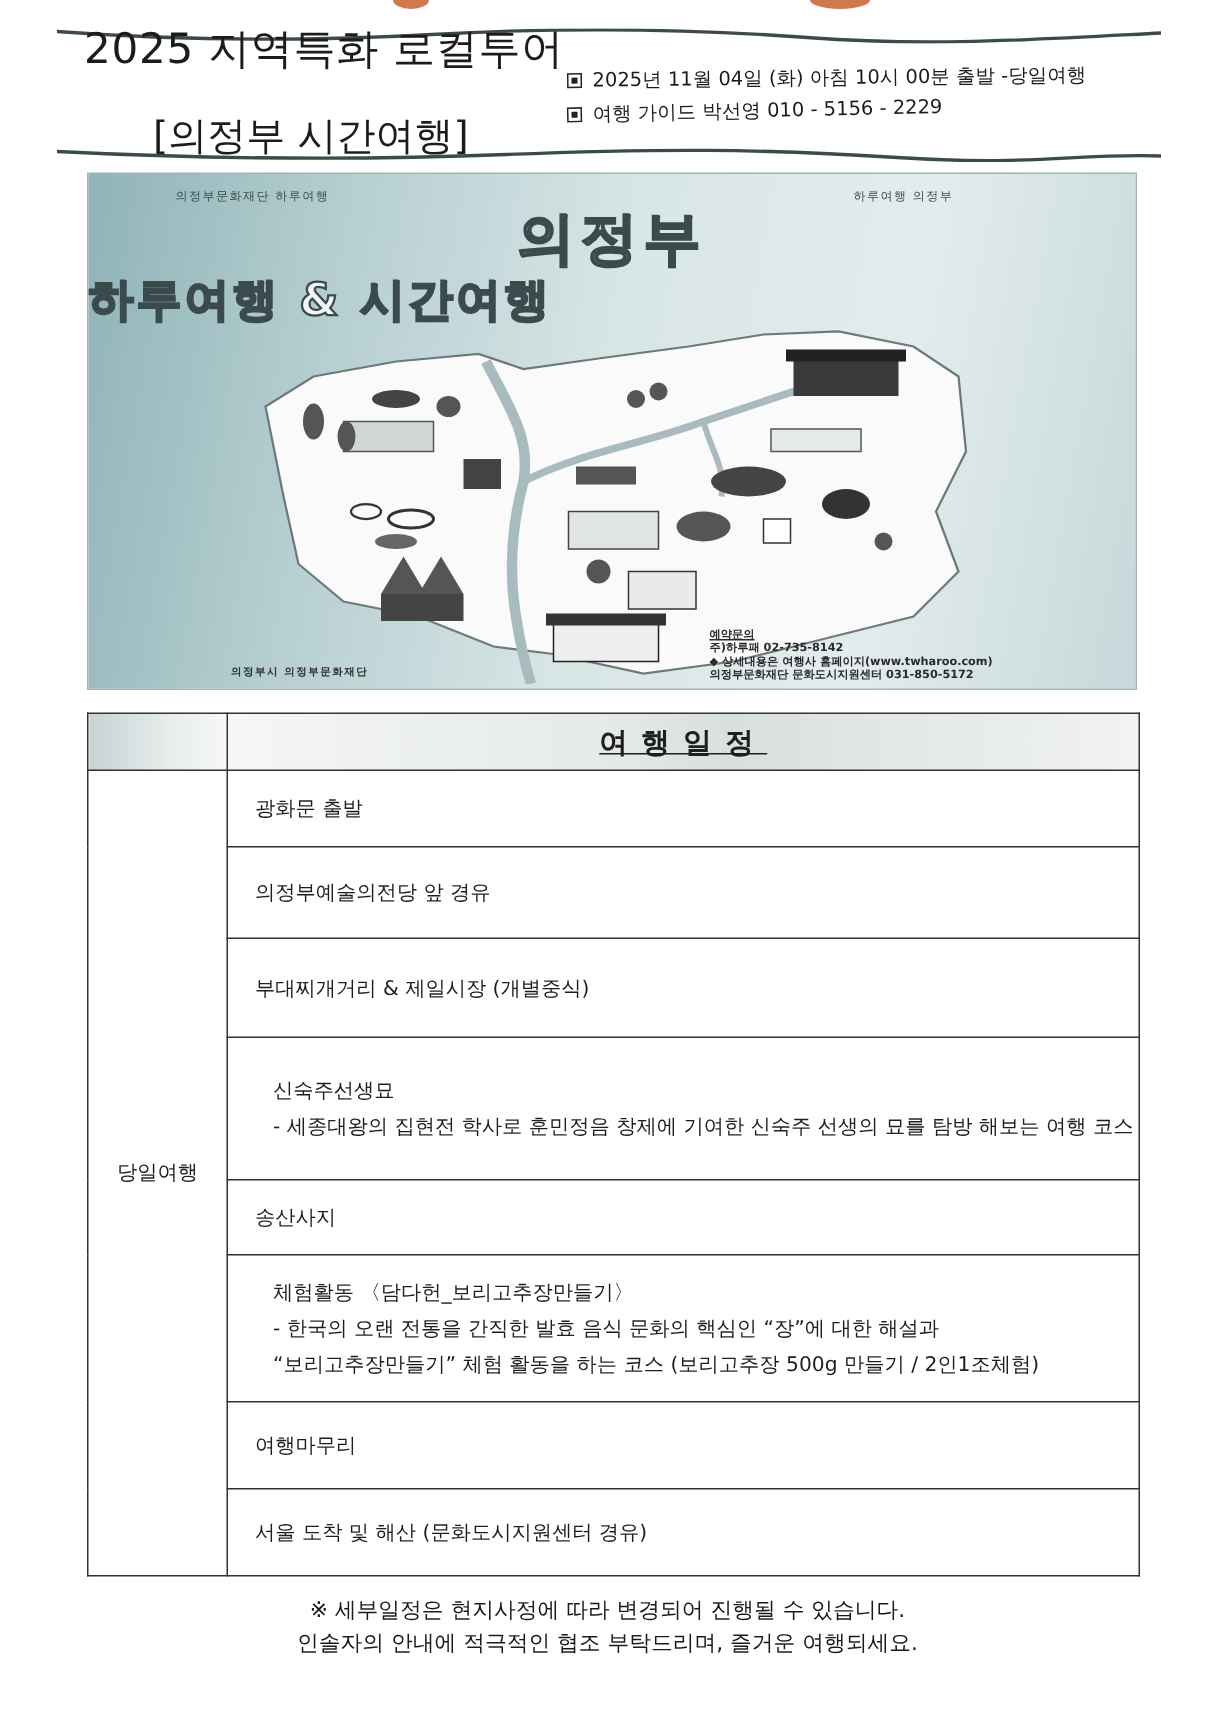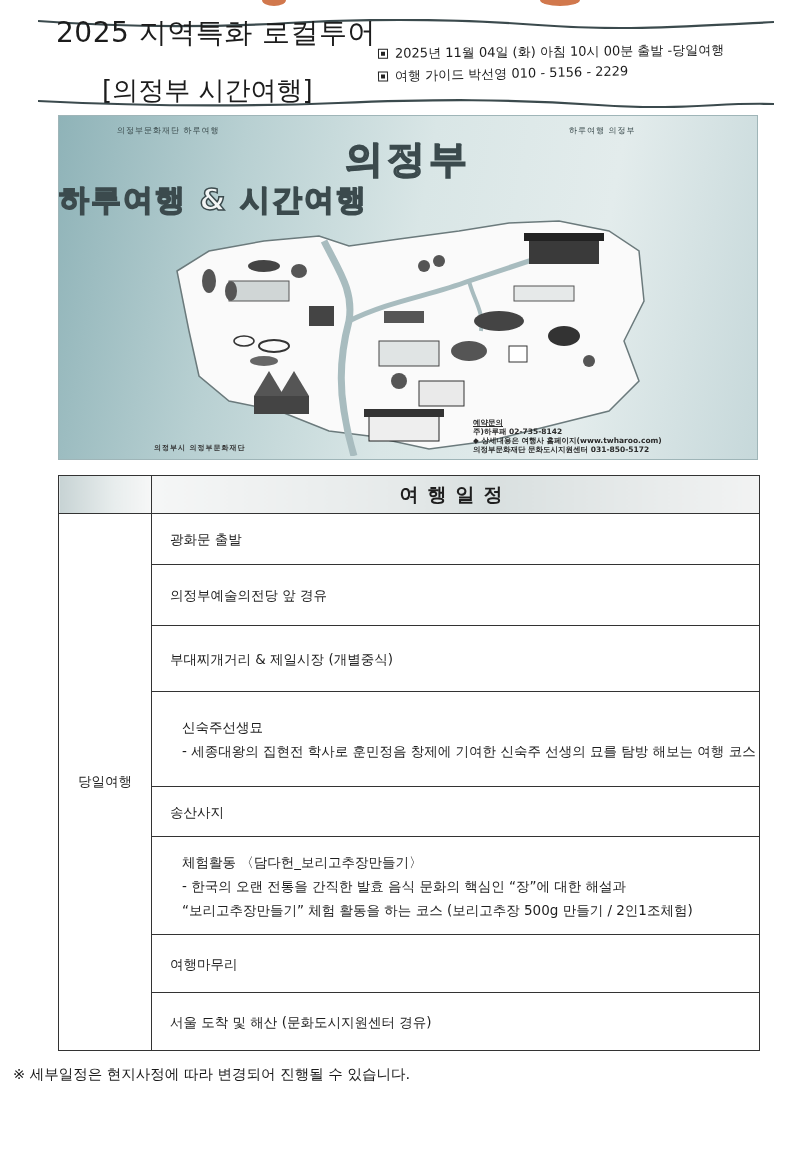--- a/index.html
+++ b/index.html
@@ -32,26 +32,26 @@
       -webkit-text-stroke: 1.5px #3b4a4d; letter-spacing: 2px; }
     .poster-map { position: absolute; left: 110px; top: 95px; width: 480px; height: 245px; }
     .poster-contact { position: absolute; left: 414px; top: 302px; font-size: 7.5px; line-height: 9px; color: #2a2a2a; font-weight: 700; }
     .poster-contact .hd { text-decoration: underline; }
     .poster-logos { position: absolute; left: 95px; top: 327px; font-size: 7px; color: #333; font-weight: 700; letter-spacing: 1px; }
 
     .sched { position: absolute; left: 58px; top: 475px; width: 702px; border: 1px solid #333; border-collapse: collapse; }
     .sched td, .sched th { border: 1px solid #333; }
     .sched .hdr-left { width: 93px; height: 38px; background: linear-gradient(90deg, #c7d3d4, #e8eded 60%, #f6f7f7); }
     .sched .hdr { height: 38px; text-align: center; font-size: 19px; font-weight: 700; letter-spacing: 9px; color: #1e1e1e;
-      background: linear-gradient(90deg, #f5f6f6 0%, #e6eaea 40%, #d8dfdf 55%, #f2f3f3 100%); }
+      background: linear-gradient(90deg, #f5f6f6 0%, #e6eaea 40%, #d8dfdf 55%, #f2f3f3 100%); text-decoration: underline; }
     .sched .cat { width: 93px; text-align: center; font-size: 13.5px; color: #1e1e1e; vertical-align: middle; }
     .sched .item { padding: 0 0 0 18px; font-size: 13.5px; color: #1e1e1e; vertical-align: middle; line-height: 24px; }
     .item .desc { display: block; margin-left: 12px; }
 
-    .notice { position: absolute; left: 0; right: 0; top: 1063px; font-size: 14.5px; line-height: 22px; color: #1a1a1a; padding-left: 13px; }
+    .notice { position: absolute; left: 0; right: 0; top: 1063px; text-align: center; font-size: 14.5px; line-height: 22px; color: #1a1a1a; }
   </style>
 </head>
 <body>
 
 <div class="blob b1"></div>
 <div class="blob b2"></div>
 
 <div class="wave" style="top:19px;">
   <svg viewBox="0 0 736 10" preserveAspectRatio="none">
       <path d="M0 2 C80 8,160 9,250 4 S420 0,500 6 S640 8,736 3" stroke="#3b4a4d" stroke-width="2.2" fill="none"></path>
@@ -162,13 +162,14 @@
     <td class="item"><span>여행마무리</span></td>
   </tr>
   <tr style="height:58px;">
     <td class="item"><span>서울 도착 및 해산 (문화도시지원센터 경유)</span></td>
   </tr>
 </tbody>
   </table>
 
 <div class="notice">
   <div>※ 세부일정은 현지사정에 따라 변경되어 진행될 수 있습니다.</div>
+  <div>인솔자의 안내에 적극적인 협조 부탁드리며, 즐거운 여행되세요.</div>
 </div>
 
 </body></html>

